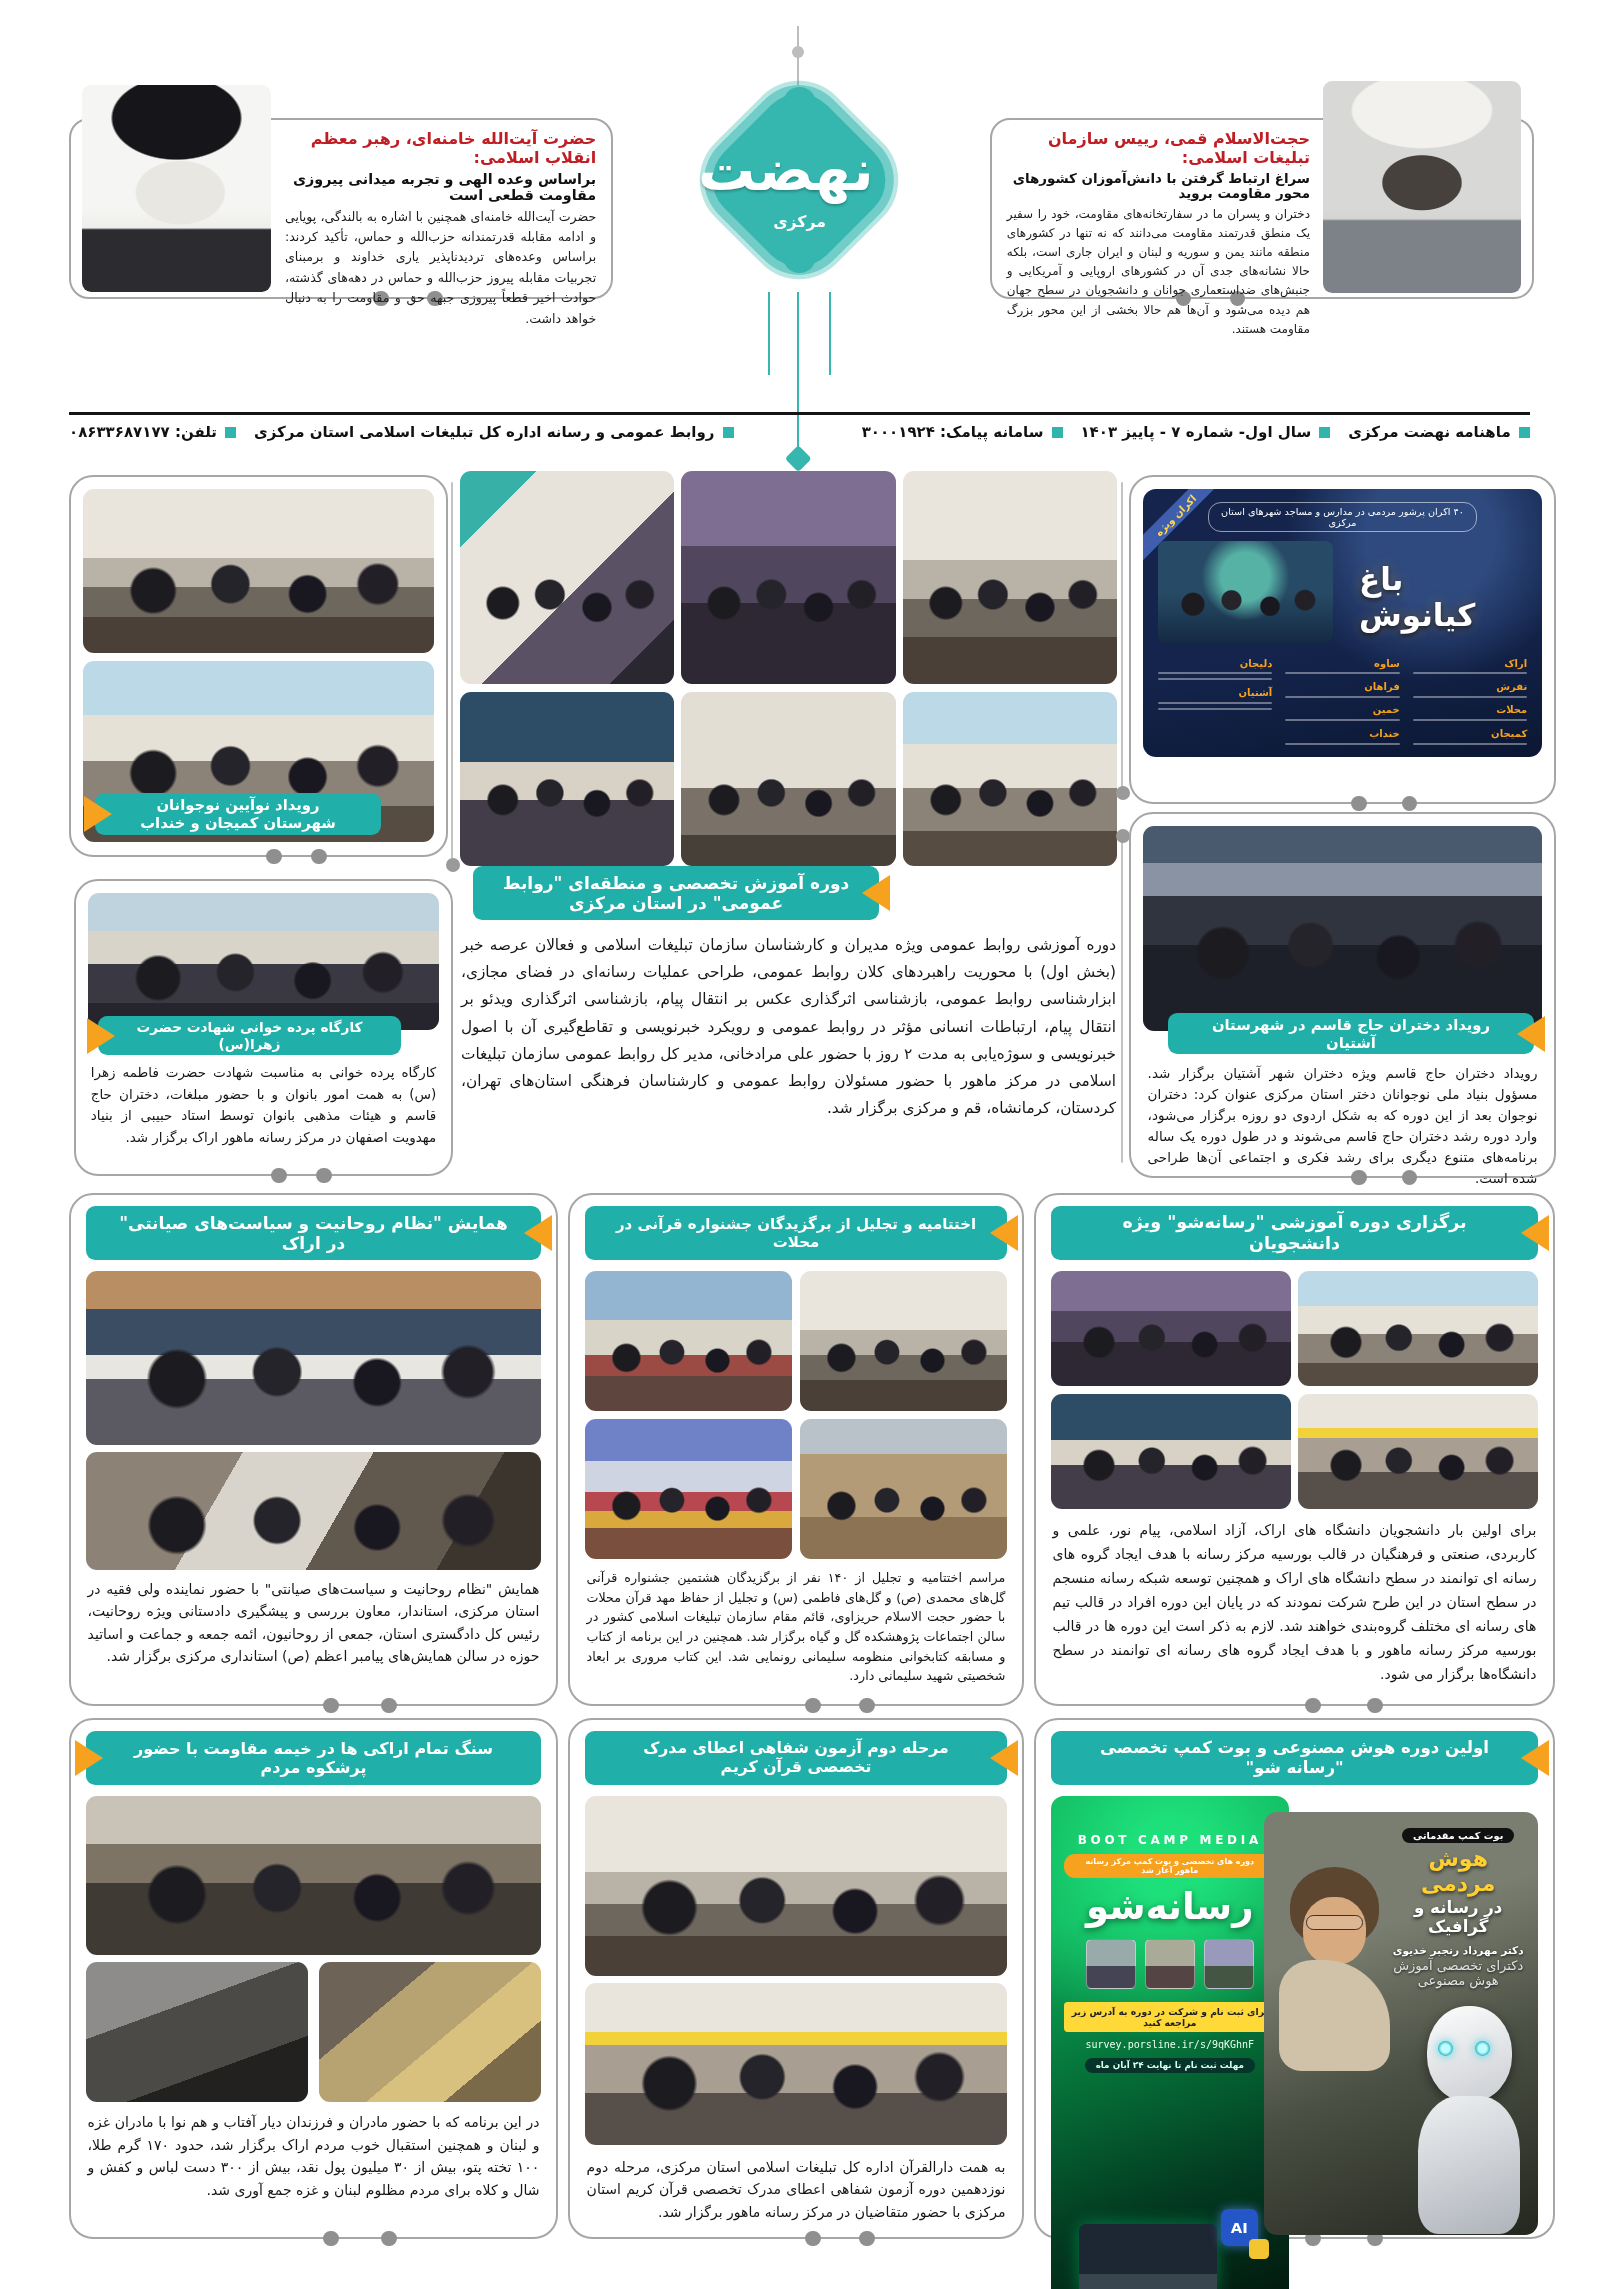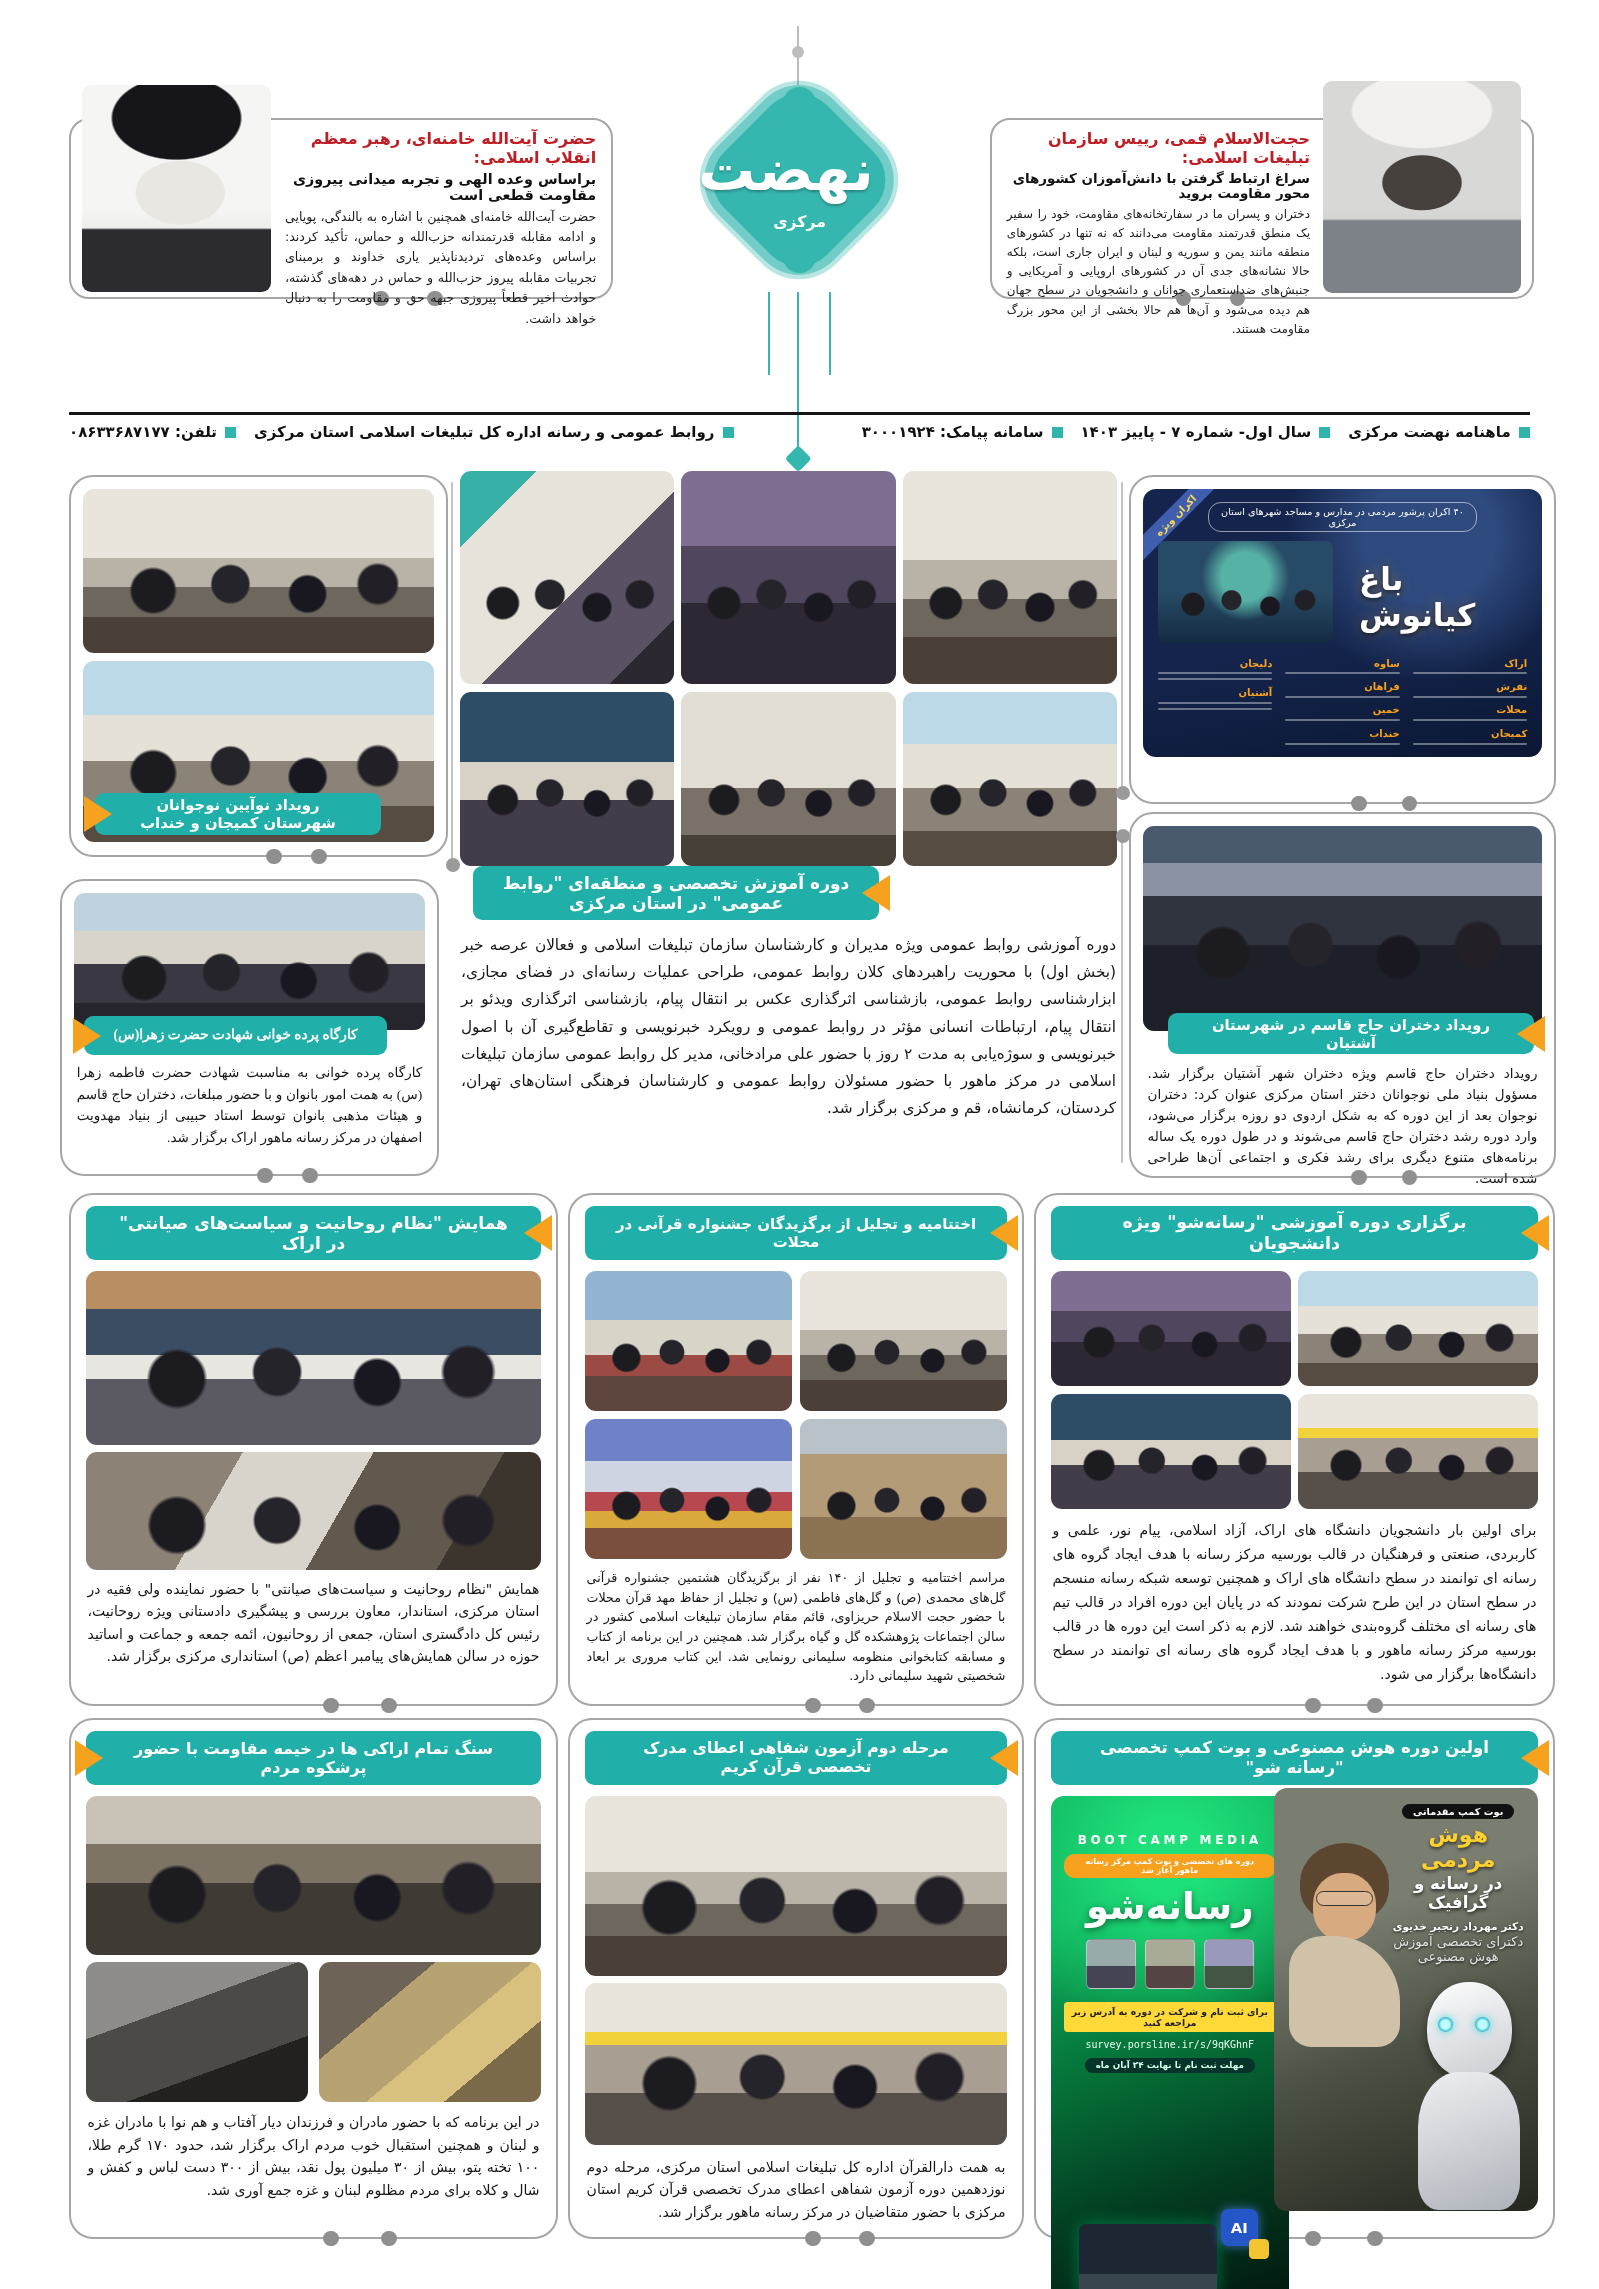--- a/index.html
+++ b/index.html
@@ -225,21 +225,21 @@
     <div class="ph ph-mosque" style="left:12px;top:12px;right:12px;height:205px;">
         <div class="figdots"></div>
       </div>
     <div class="banner" style="left:37px;right:20px;top:199px;height:41px;font-size:14.8px;">
       <span class="tri tri-r"></span>
       <span>رویداد دختران حاج قاسم در شهرستان آشتیان</span>
     </div>
     <div class="art" style="left:16.6px;right:16.6px;top:249px;font-size:13.5px;line-height:1.55;">رویداد دختران حاج قاسم ویژه دختران شهر آشتیان برگزار شد. مسؤول بنیاد ملی نوجوانان دختر استان مرکزی عنوان کرد: دختران نوجوان بعد از این دوره که به شکل اردوی دو روزه برگزار می‌شود، وارد دوره رشد دختران حاج قاسم می‌شوند و در طول دوره یک ساله برنامه‌های متنوع دیگری برای رشد فکری و اجتماعی آن‌ها طراحی شده است.</div>
   </div>
 
-  <div class="fbox" style="left:60px;top:879px;width:375px;height:293px;font-family:Liberation Serif, serif;">
+  <div class="fbox" style="left:74px;top:879px;width:375px;height:293px;">
     <div class="bdot d1"></div>
     <div class="bdot d2"></div>
     <div class="ph ph-women" style="left:12px;top:12px;right:12px;height:137px;">
         <div class="figdots"></div>
       </div>
     <div class="banner" style="left:22px;right:50px;top:135px;height:39px;font-size:13.7px;">
       <span class="tri tri-l"></span>
       <span>کارگاه پرده خوانی شهادت حضرت زهرا(س)</span>
     </div>
     <div class="art" style="left:14.8px;right:14.8px;top:181px;font-size:13.5px;line-height:1.6;">کارگاه پرده خوانی به مناسبت شهادت حضرت فاطمه زهرا (س) به همت امور بانوان و با حضور مبلغات، دختران حاج قاسم و هیئات مذهبی بانوان توسط استاد حبیبی از بنیاد مهدویت اصفهان در مرکز رسانه ماهور اراک برگزار شد.</div>
@@ -358,21 +358,21 @@
         <div class="ph" style="position:relative;width:48px;height:48px;border-radius:5.5px;background:linear-gradient(180deg,#99b 0 55%,#454 55%);border:0.9px solid rgba(255,255,255,.4);"></div>
       </div>
       <div style="background:#ffd938;color:#222;font-size:9.2px;font-weight:bold;direction:rtl;margin:13px 13px 0;border-radius:3.7px;padding:3.7px 5.5px;">برای ثبت نام و شرکت در دوره به آدرس زیر مراجعه کنید</div>
       <div style="direction:ltr;font-family:'DejaVu Sans Mono',monospace;font-size:10px;margin-top:7.4px;color:#eaffef;">survey.porsline.ir/s/9qKGhnF</div>
       <div class="pill" style="background:#06332a;color:#d7ffe9;font-size:8.8px;direction:rtl;padding:2.8px 11px;margin-top:7.4px;">مهلت ثبت نام تا نهایت ۲۴ آبان ماه</div>
       <div style="position:absolute;left:28px;bottom:11px;width:138px;height:72px;background:linear-gradient(180deg,#1d2733 0 70%,#38454f 70%);border-radius:7.4px;box-shadow:0 0 16.6px rgba(0,255,150,.35);"></div>
       <div style="position:absolute;right:31px;bottom:61px;width:37px;height:37px;background:#2456c8;border-radius:7.4px;color:#ffffff;font-weight:bold;font-size:14.8px;line-height:37px;text-align:center;box-shadow:0 0 11px rgba(80,140,255,.7);">AI</div>
       <div style="position:absolute;right:20px;bottom:48px;width:20px;height:20px;background:#f2c531;border-radius:4.6px;"></div>
     </div>
 
-    <div class="poster-robot" style="right:14.8px;top:68px;width:264px;height:423px;">
+    <div class="poster-robot" style="right:14.8px;top:92px;width:238px;height:423px;padding-left:36px;">
       <div style="position:absolute;left:26px;top:55px;width:89px;height:79px;background:#5d4630;border-radius:50% 50% 42% 42%;"></div>
       <div style="position:absolute;left:39px;top:85px;width:63px;height:68px;background:#d8aa80;border-radius:46%;"></div>
       <div style="position:absolute;left:42px;top:103px;width:55px;height:13px;border:1.8px solid #333;border-radius:7.4px;background:rgba(255,255,255,.15);"></div>
       <div style="position:absolute;left:14.8px;top:148px;width:111px;height:111px;background:#cfc2a8;border-radius:30% 60% 20% 20%;"></div>
       <div style="position:absolute;right:26px;top:194px;width:85px;height:96px;background:linear-gradient(160deg,#fdfdfd,#c9ccd1);border-radius:48%;box-shadow:0 3.7px 11px rgba(0,0,0,.45);"></div>
       <div style="position:absolute;right:85px;top:229px;width:14.8px;height:14.8px;border-radius:50%;background:radial-gradient(circle,#bffcff 0 40%,#27b6c8 70%);box-shadow:0 0 9.2px #4fd4e0;"></div>
       <div style="position:absolute;right:48px;top:229px;width:14.8px;height:14.8px;border-radius:50%;background:radial-gradient(circle,#bffcff 0 40%,#27b6c8 70%);box-shadow:0 0 9.2px #4fd4e0;"></div>
       <div style="position:absolute;right:18.5px;top:284px;width:102px;height:138px;background:linear-gradient(160deg,#eef0f2,#aeb3ba);border-radius:40% 40% 20% 20%;"></div>
       <div style="position:absolute;right:11px;top:13px;width:138px;direction:rtl;text-align:center;">
         <div class="pill" style="background:#111;color:#fff;font-size:9.7px;padding:1.8px 11px;">بوت کمپ مقدماتی</div>

